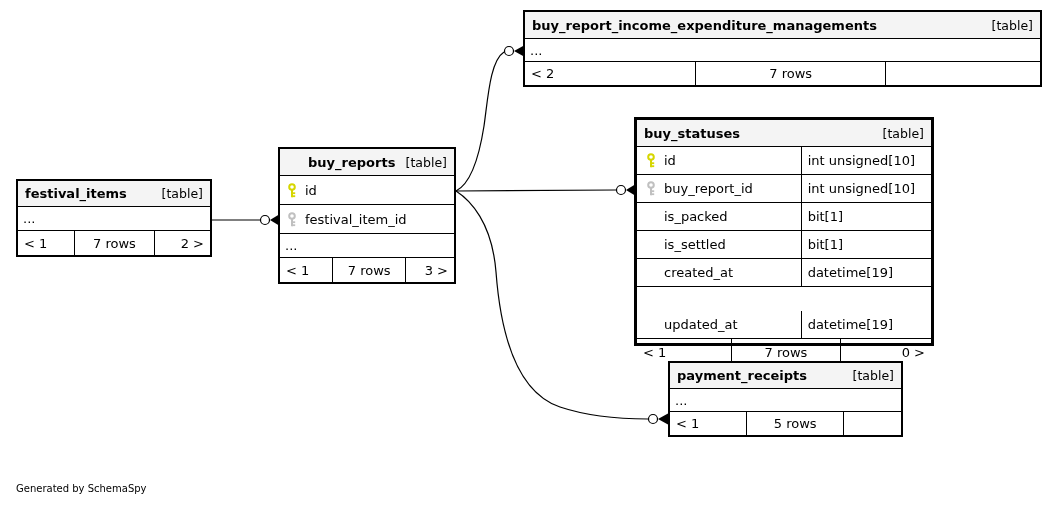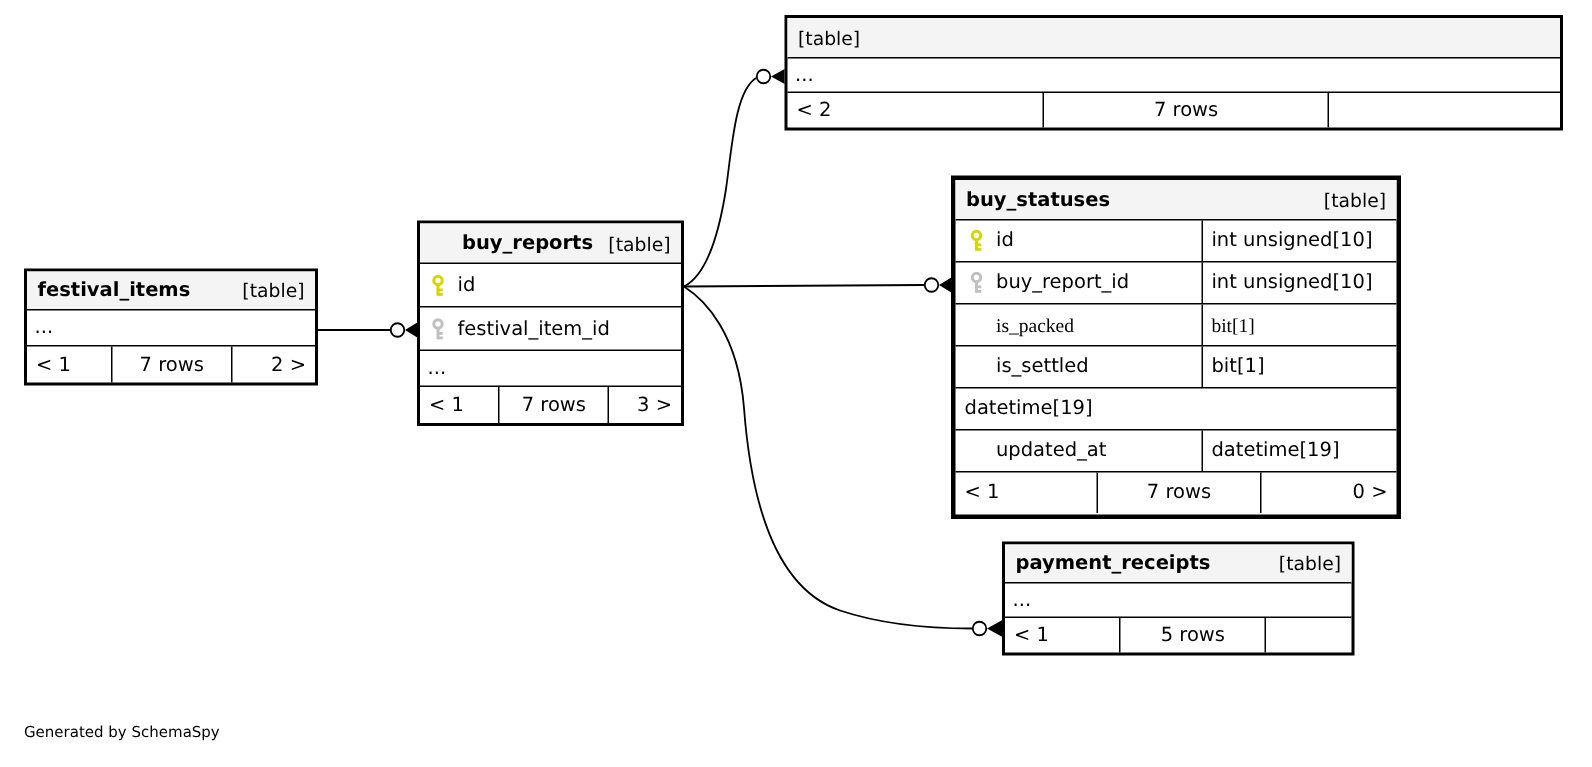--- a/index.html
+++ b/index.html
@@ -57,20 +57,21 @@
 
     <g>
       <path d="M456,191 C470,200 492,222 496,272 C500,325 513,391 560,407 C590,417 620,419 648,419" fill="none" stroke="#000" stroke-width="1.2"></path>
       <circle cx="653" cy="419" r="4.5" fill="#fff" stroke="#000" stroke-width="1.2"></circle>
       <polygon points="668,413.5 668,424.5 658,419" fill="#000"></polygon>
     </g>
   </svg>
 
   <div class="tbl" style="left:523px;top:10px;width:519px;height:77px;">
     <div class="hdr" style="height:27px;">
+      <span class="tname">buy_report_income_expenditure_managements</span>
       <span class="ttag">[table]</span>
     </div>
     <div class="row more" style="height:23px;">
       <span>...</span>
     </div>
     <div class="ftr" style="height:23px;">
       <div class="fcell l" style="width:33%;">&lt; 2</div>
       <div class="fcell c" style="width:37%;">7 rows</div>
       <div class="fcell r" style="flex:1;"></div>
     </div>
@@ -105,41 +106,45 @@
             <line x1="5" y1="6.8" x2="5" y2="14.2" stroke="#c0c0c0" stroke-width="2"></line>
             <line x1="5" y1="10.2" x2="8.2" y2="10.2" stroke="#c0c0c0" stroke-width="1.8"></line>
             <line x1="5" y1="13.2" x2="8.2" y2="13.2" stroke="#c0c0c0" stroke-width="1.8"></line>
           </svg>
         </span>
         <span>buy_report_id</span>
       </div>
       <div class="type-cell">int unsigned[10]</div>
     </div>
 
-    <div class="row" style="height:28px;font-family:Liberation Serif, serif;">
+    <div class="row" style="height:28px;">
       <div class="name-cell">
         <span class="keyslot"></span>
         <span>is_packed</span>
       </div>
       <div class="type-cell">bit[1]</div>
     </div>
 
     <div class="row" style="height:28px;">
       <div class="name-cell">
         <span class="keyslot"></span>
         <span>is_settled</span>
       </div>
       <div class="type-cell">bit[1]</div>
     </div>
 
     <div class="row" style="height:28px;">
+      <div class="name-cell">
+        <span class="keyslot"></span>
+        <span>created_at</span>
+      </div>
       <div class="type-cell">datetime[19]</div>
     </div>
 
-    <div class="row" style="height:28px;">
+    <div class="row" style="height:28px;margin-top:24px;">
       <div class="name-cell">
         <span class="keyslot"></span>
         <span>updated_at</span>
       </div>
       <div class="type-cell">datetime[19]</div>
     </div>
 
     <div class="ftr" style="height:27px;">
       <div class="fcell l" style="width:32%;">&lt; 1</div>
       <div class="fcell c" style="width:37%;">7 rows</div>

